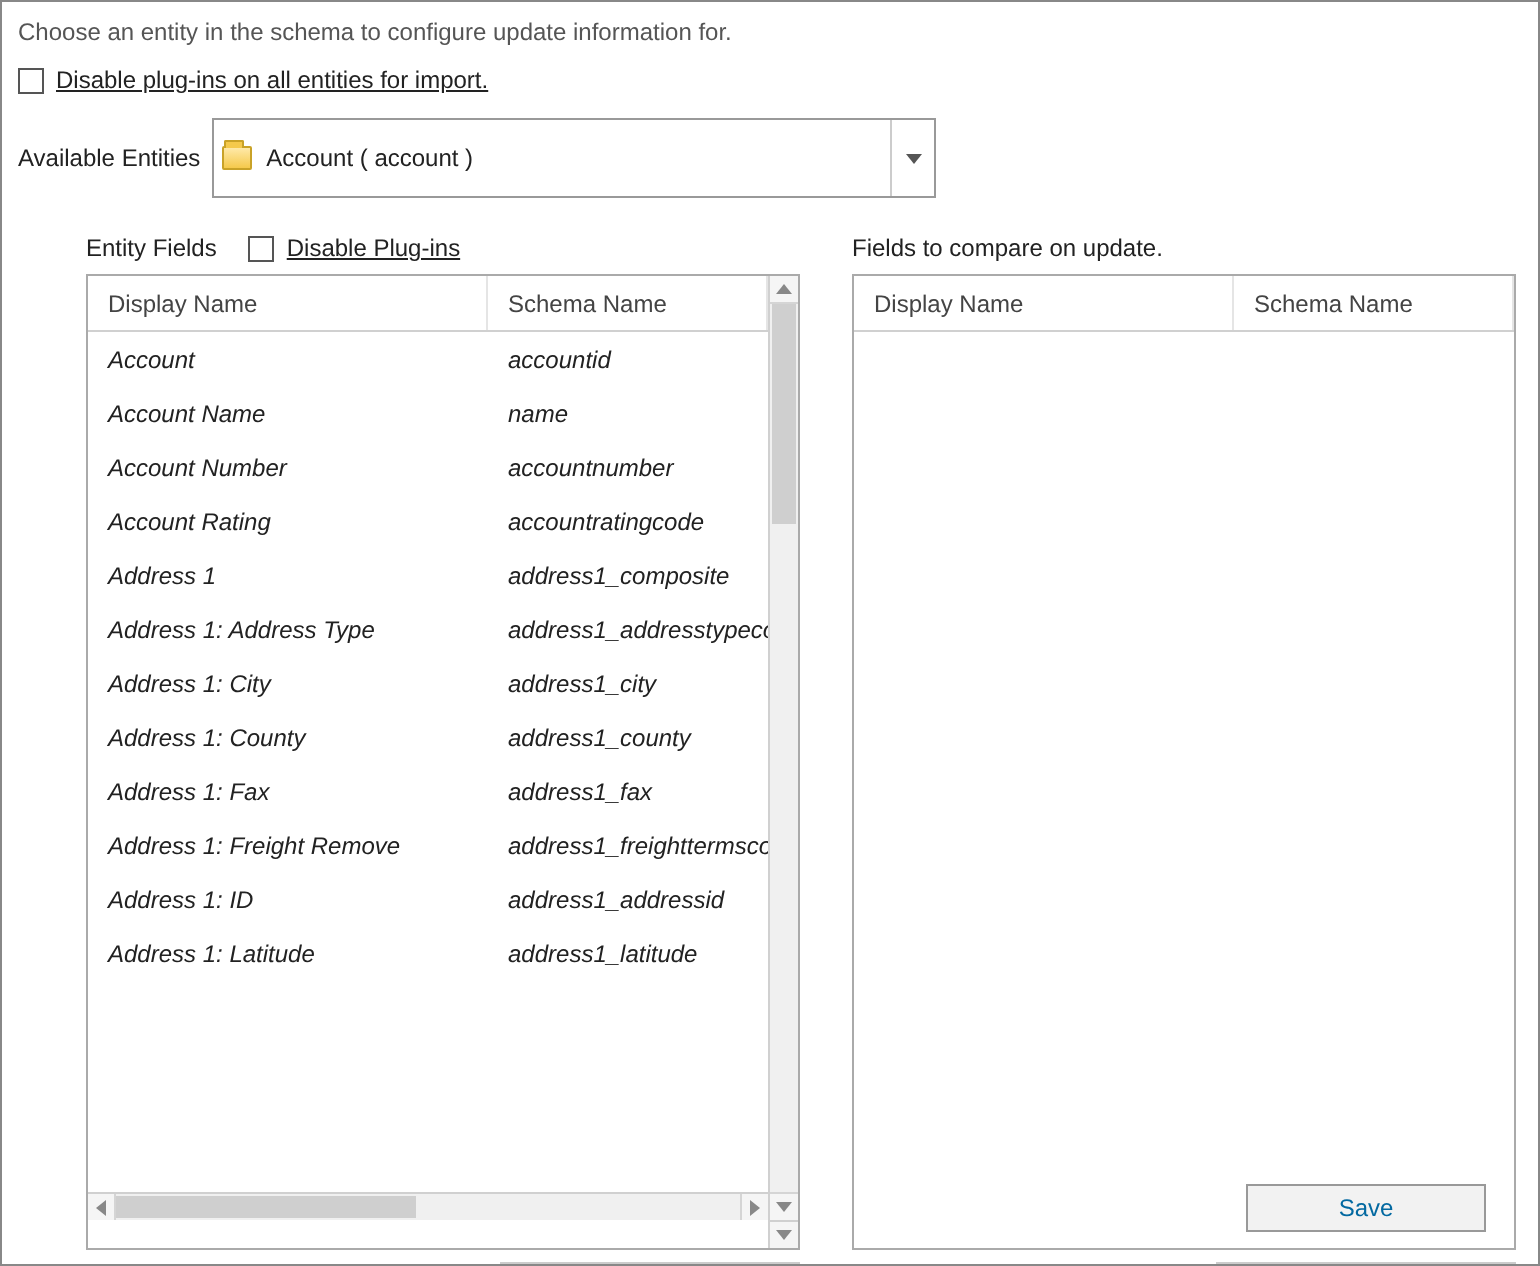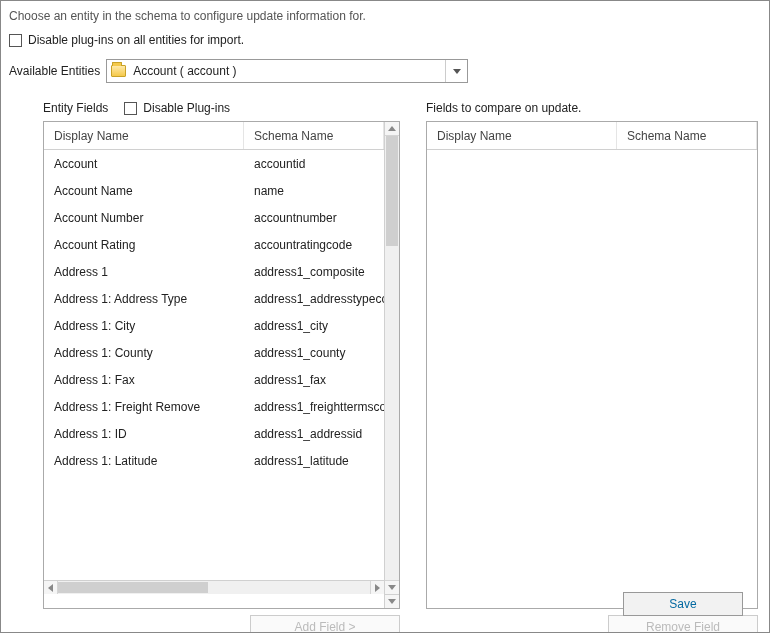--- a/index.html
+++ b/index.html
@@ -19,38 +19,39 @@
   .instruction {
     color: #555;
     margin: 2px 0 10px 0;
   }
   .checkbox-row {
     display: flex;
     align-items: center;
     gap: 6px;
     margin: 6px 0 12px 0;
     color: #222;
+    text-decoration: underline;
   }
   .checkbox {
     width: 13px; height: 13px;
     border: 1px solid #555;
     background: #fff;
     display: inline-block;
   }
   .avail-row {
     display: flex;
     align-items: center;
     gap: 6px;
     margin-bottom: 18px;
   }
   .avail-label { color: #222; }
   .select-box {
     flex: 0 0 auto;
     width: 362px;
-    height: 24px;
+    height: 40px;
     border: 1px solid #999;
     display: flex;
     align-items: center;
     position: relative;
     background: #fff;
   }
   .select-icon {
     width: 22px; height: 100%;
     display: flex; align-items: center; justify-content: center;
   }
@@ -125,20 +126,21 @@
     color: #444;
     font-size: 12px;
     border-right: 1px solid #e5e5e5;
     height: 100%;
     display: flex;
     align-items: center;
   }
   .list-body {
     overflow: hidden;
     position: relative;
+    font-style: italic;
   }
   .row {
     display: flex;
     height: 27px;
     align-items: center;
     color: #222;
   }
   .cell {
     padding: 0 10px;
     white-space: nowrap;

